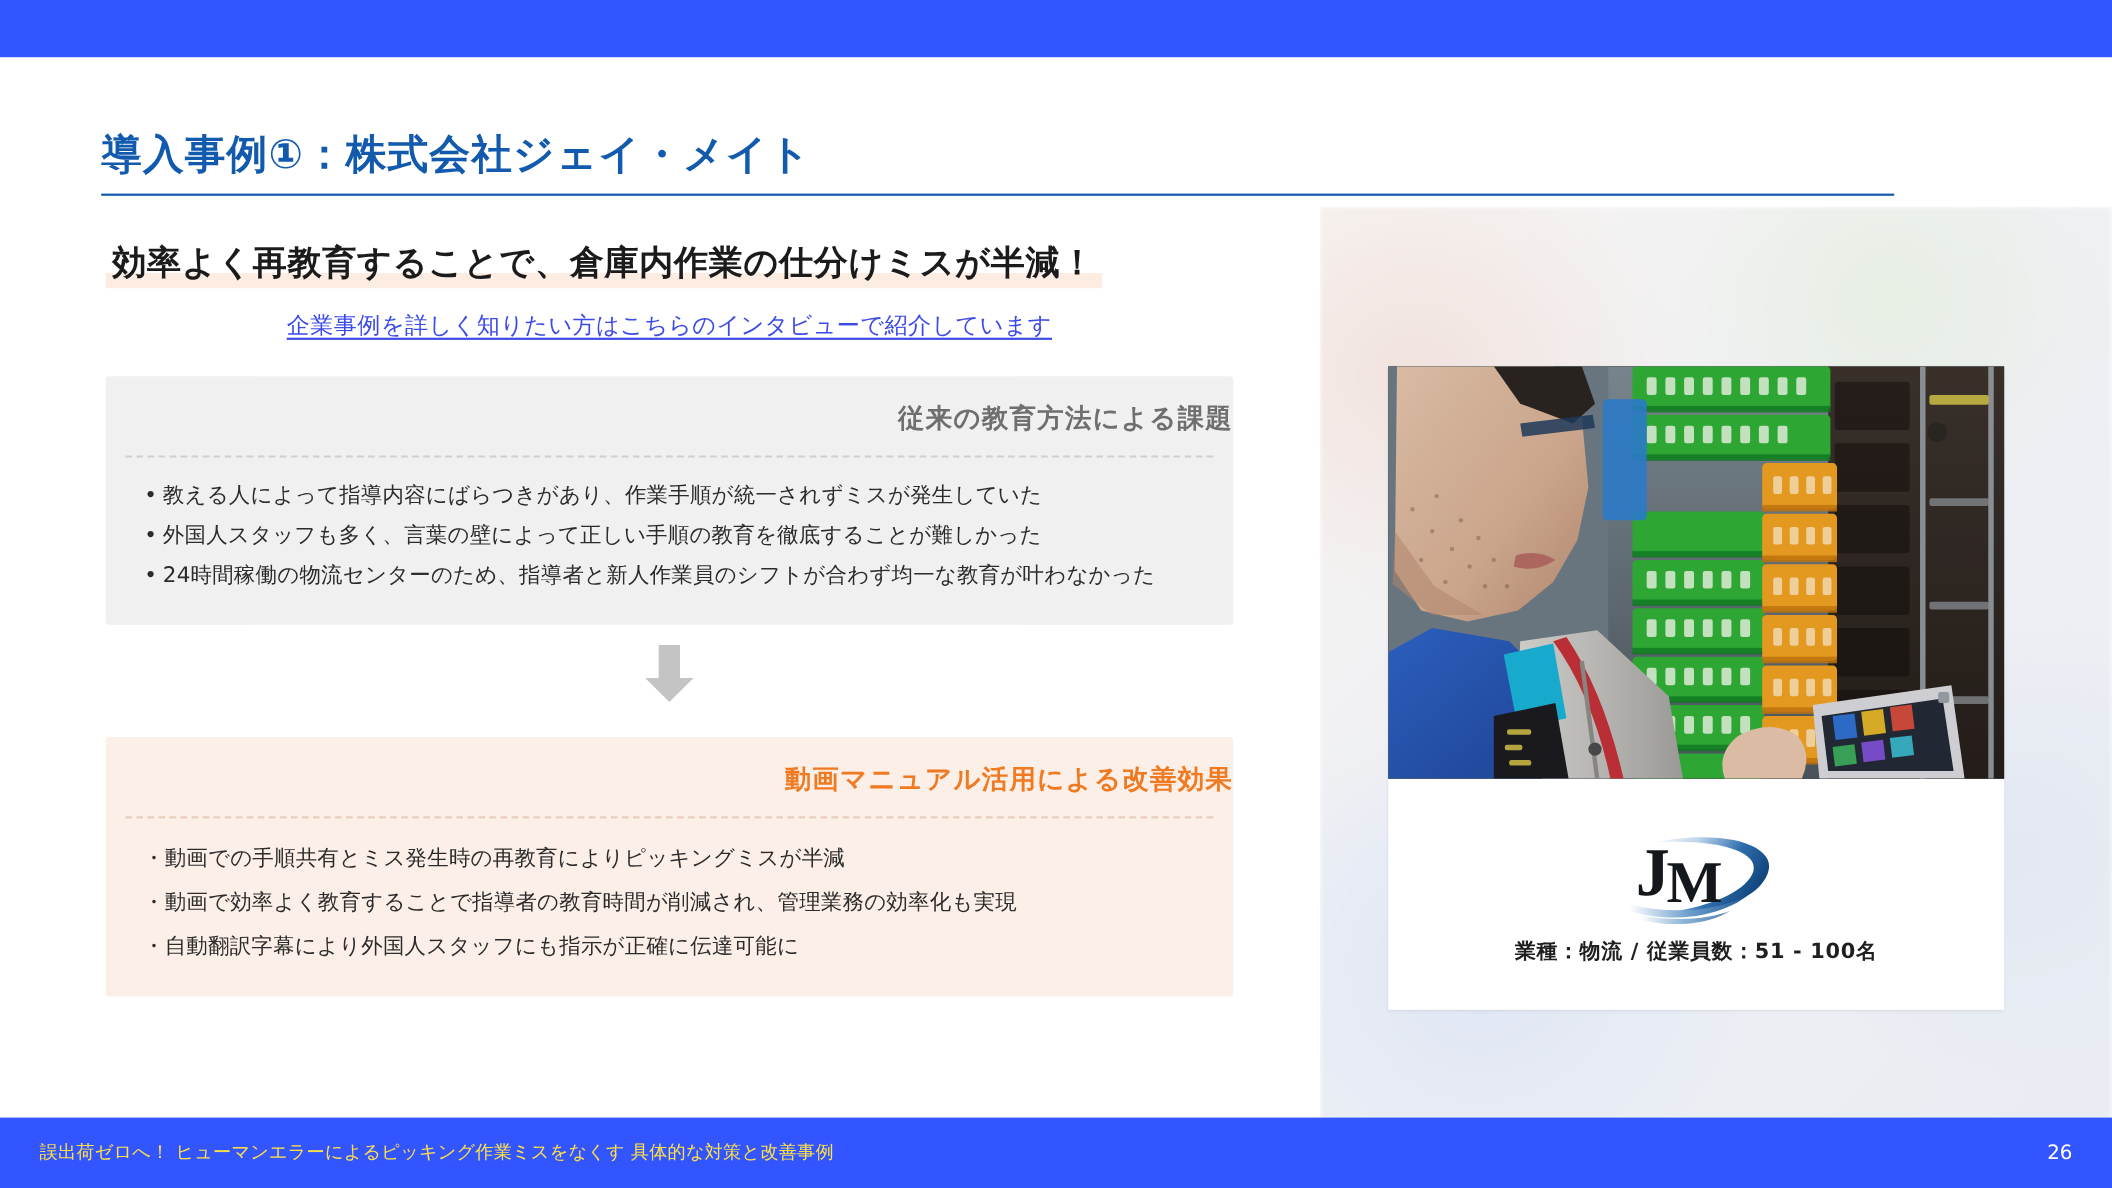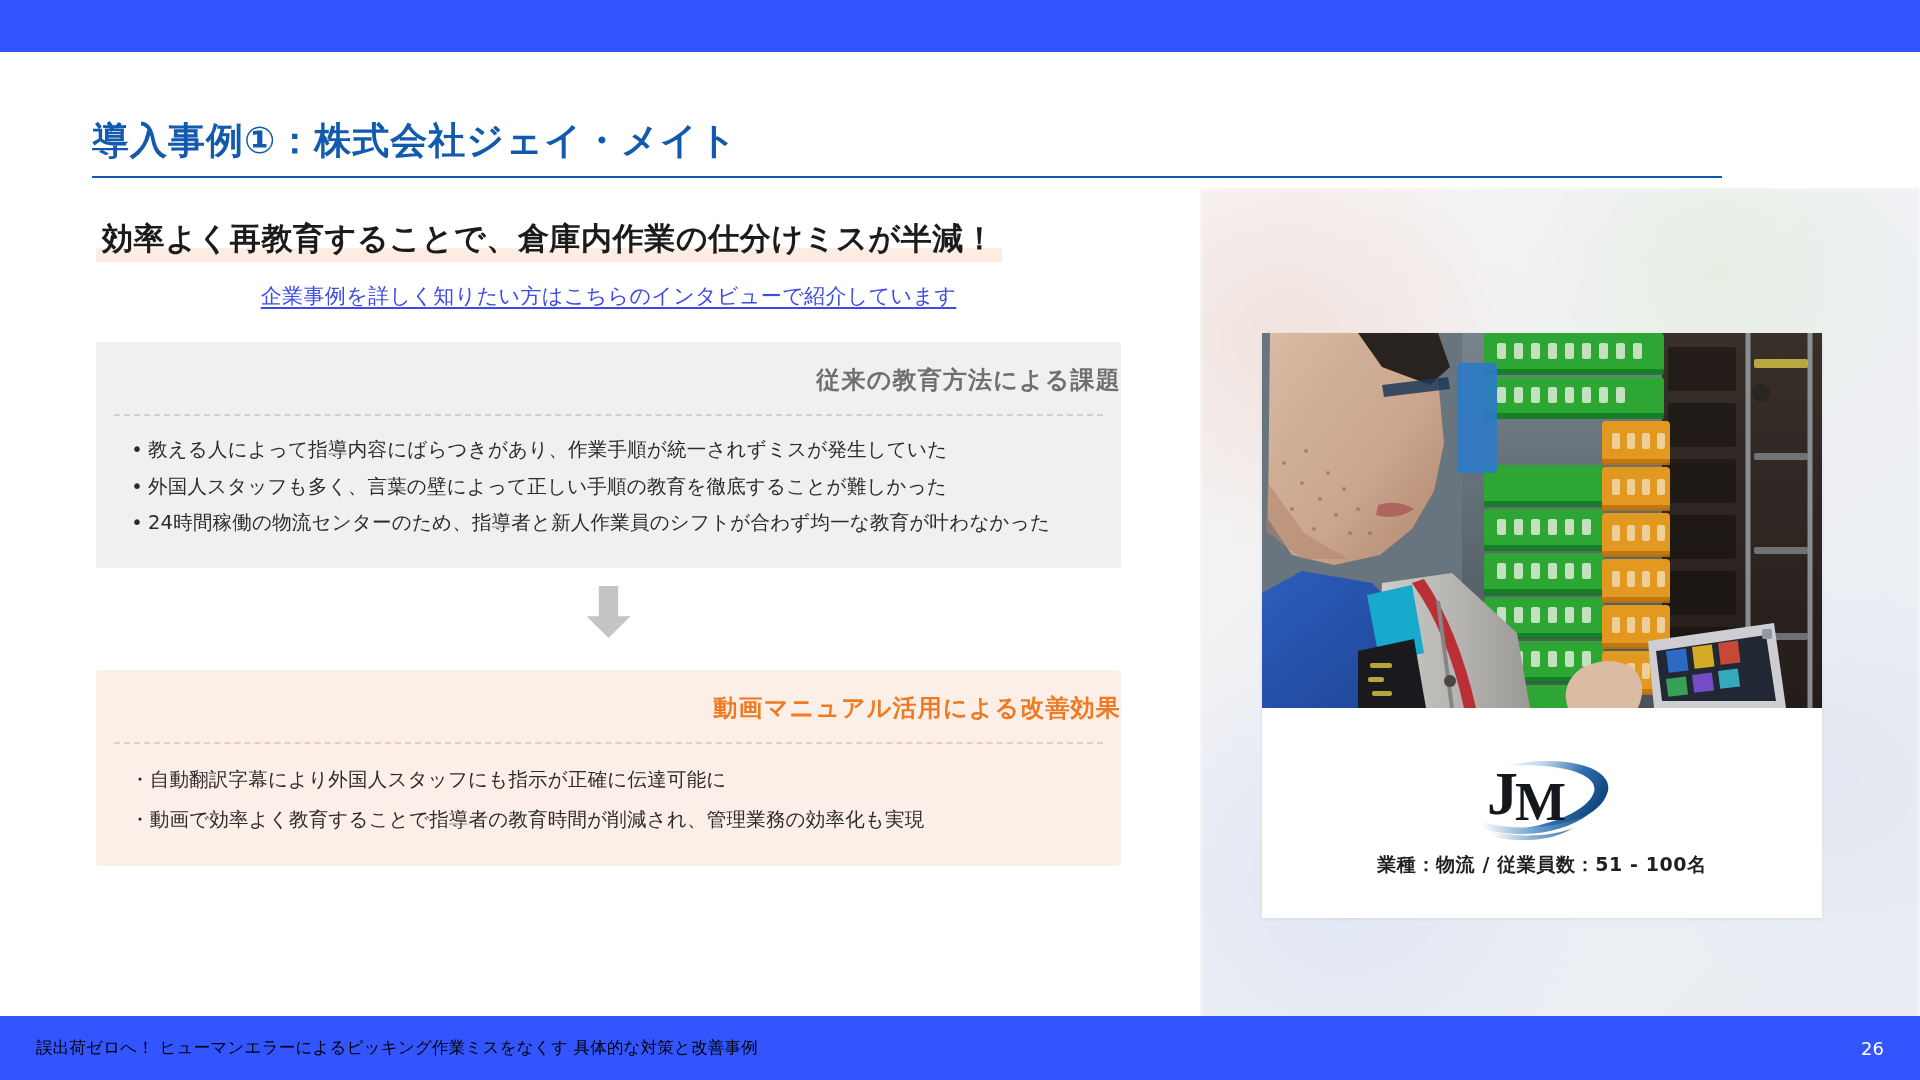--- a/index.html
+++ b/index.html
@@ -15,21 +15,21 @@
     position:absolute; left:0; top:0; width:1920px; height:52px;
     background:#3355ff;
   }
   .footerbar {
     position:absolute; left:0; bottom:0; width:1920px; height:64px;
     background:#3355ff;
     display:flex; align-items:center; justify-content:space-between;
     padding:0 36px;
   }
   .footer-text {
-    color:#000000; font-size:16.5px; letter-spacing:0.2px;
+    color:#fde047; font-size:16.5px; letter-spacing:0.2px;
     font-family:"DejaVu Sans","Liberation Sans",sans-serif;
   }
   .footer-page {
     color:#ffffff; font-size:18px;
     font-family:"DejaVu Sans","Liberation Sans",sans-serif;
   }
 
   
   .slide-title-wrap {
     position:absolute; left:92px; top:118px; width:1630px;
@@ -186,22 +186,23 @@
   </div>
 
   <div class="arrow-wrap">
     <div class="arrow"></div>
   </div>
 
   <div class="panel panel-peach">
     <div class="panel-head head-orange">動画マニュアル活用による改善効果</div>
     <div class="panel-divider peach"></div>
     <div class="bullets">
+      <div class="bullet-plain">・動画での手順共有とミス発生時の再教育によりピッキングミスが半減</div>
+      <div class="bullet-plain">・動画で効率よく教育することで指導者の教育時間が削減され、管理業務の効率化も実現</div>
       <div class="bullet-plain">・自動翻訳字幕により外国人スタッフにも指示が正確に伝達可能に</div>
-      <div class="bullet-plain">・動画で効率よく教育することで指導者の教育時間が削減され、管理業務の効率化も実現</div>
     </div>
   </div>
 </div>
 
 <div class="right-panel">
   <div class="right-bg"></div>
 
   <div class="card">
 
     <div class="photo">

